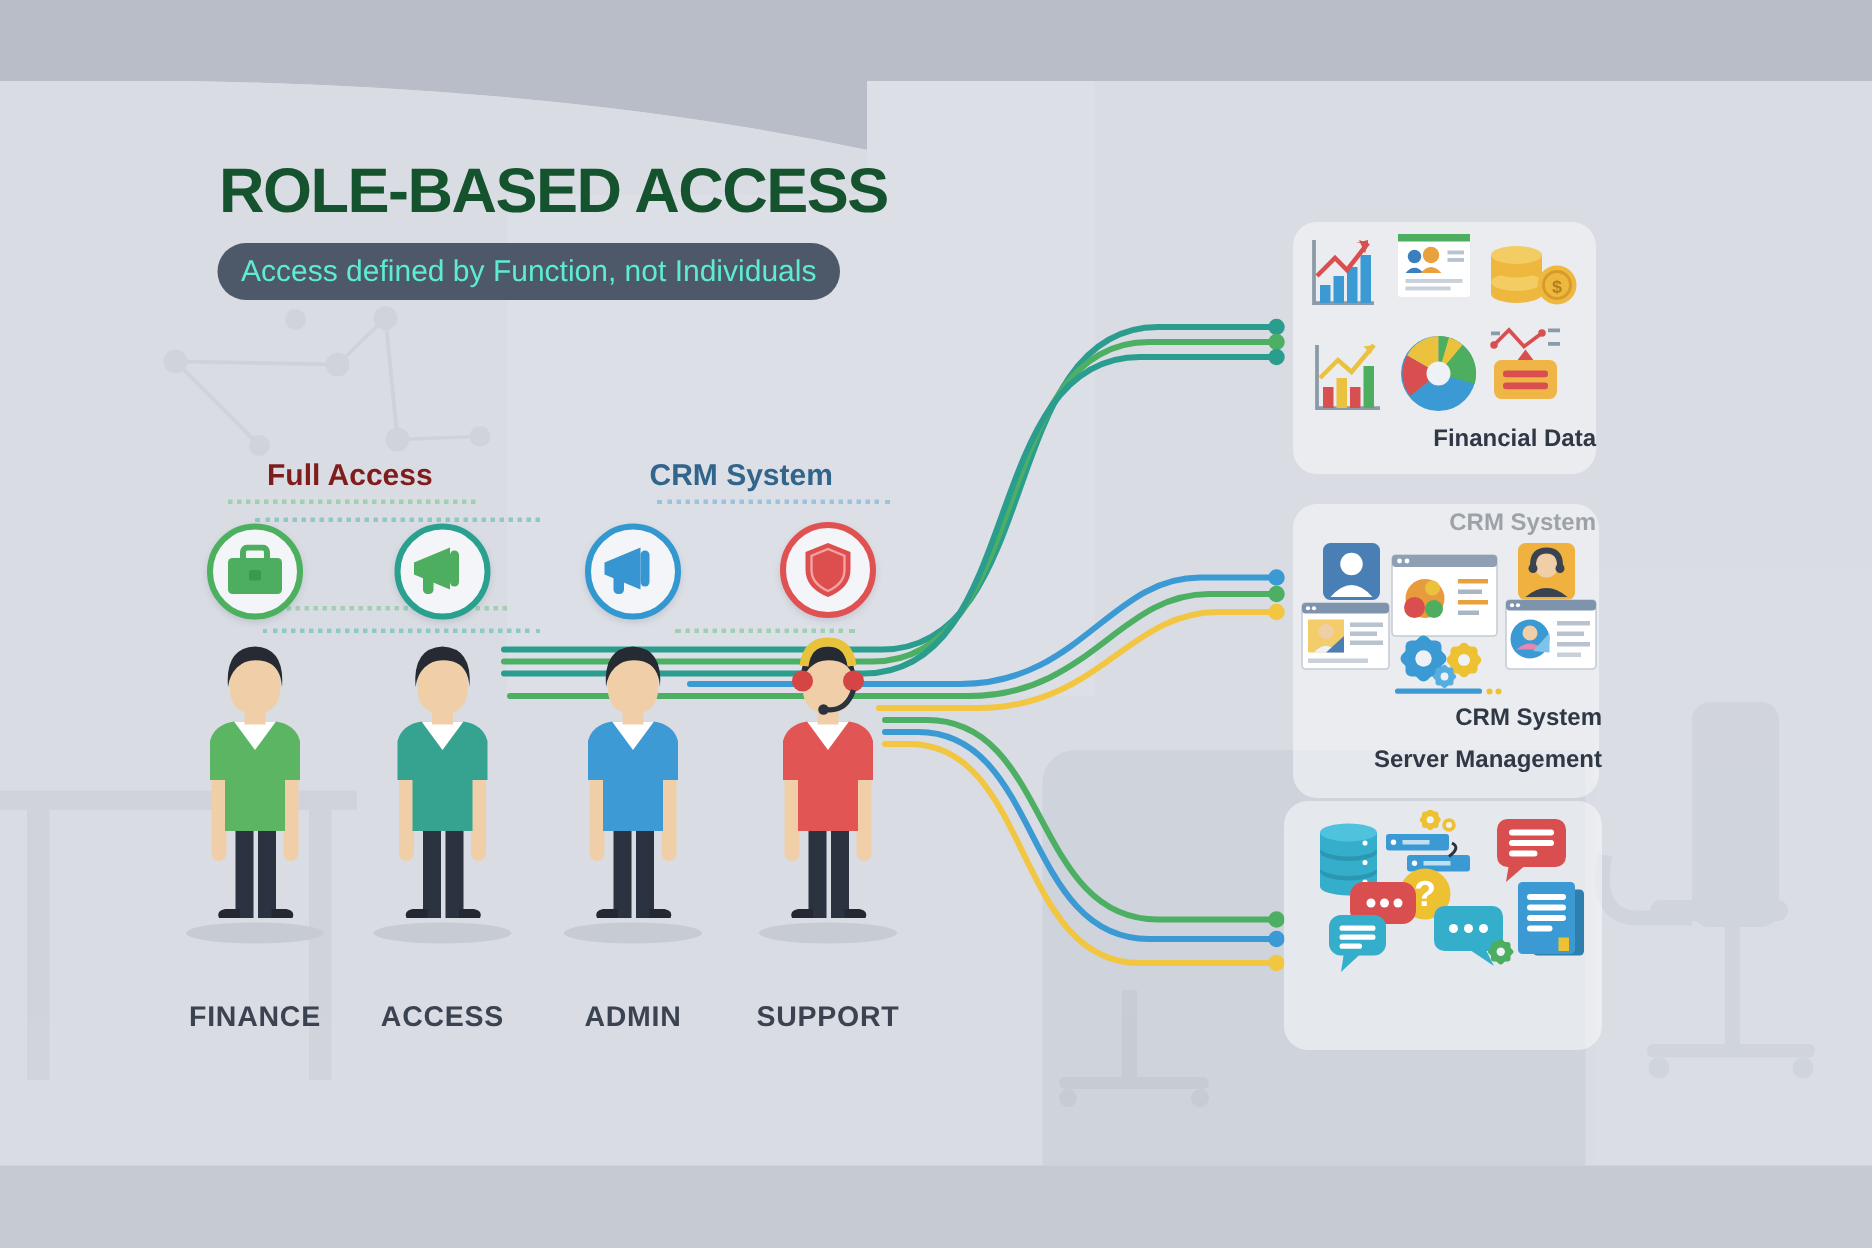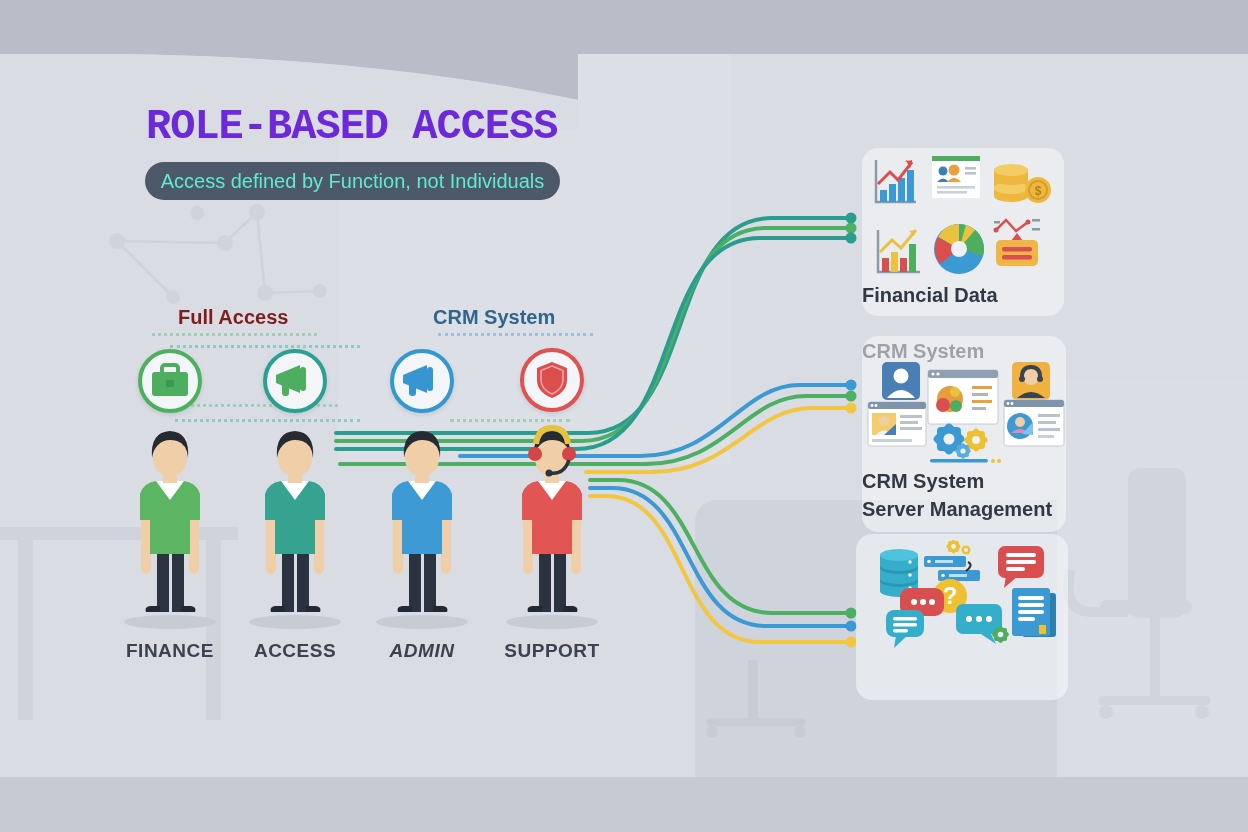--- a/index.html
+++ b/index.html
@@ -10,43 +10,43 @@
   
   .topband{left:0;top:0;width:1248px;height:54px;background:#b8bdc7;}
   .floor{left:0;top:777px;width:1248px;height:55px;background:#c6cad3;}
   .wallpane{left:338px;top:54px;width:392px;height:410px;background:#dde0e7;opacity:.75;}
   .deskblock{left:695px;top:500px;width:362px;height:277px;background:#cdd1d9;border-top-left-radius:22px;opacity:.85;}
   .rightpane{left:1063px;top:380px;width:185px;height:397px;background:#dadde4;}
   .silhouette{fill:#ced2db;stroke:none;}
   .sil-stroke{fill:none;stroke:#ced2db;}
 
   
-  .title{left:146px;top:103px;width:520px;font-size:42px;font-weight:700;letter-spacing:-1px;color:#6d28d9;font-family:Liberation Mono, monospace;}
+  .title{left:146px;top:103px;width:520px;font-size:42px;font-weight:700;letter-spacing:-1px;color:#14532d;}
   .subtitle-pill{left:145px;top:162px;width:415px;height:38px;background:#4d5968;border-radius:20px;
     display:flex;align-items:center;justify-content:center;color:#5eead4;font-size:20px;}
 
   
   .group-label{font-size:20px;font-weight:700;}
   .label-full{left:178px;top:306px;color:#7f1d1d;}
   .label-crm{left:433px;top:306px;color:#31658c;}
   .dots{height:0;border-top:3px dotted #9fd0b2;}
   .dots-teal{border-top-color:#8fc9c0;}
   .dots-blue{border-top-color:#9cc3dd;}
 
   
   .icon-circle{width:64px;height:64px;border-radius:50%;background:#f4f5f8;border:4px solid;box-sizing:border-box;
     display:flex;align-items:center;justify-content:center;box-shadow:0 2px 4px rgba(120,128,145,.25);}
 
   
   .person{width:120px;height:212px;}
-  .role-label{width:140px;text-align:center;font-size:19px;font-weight:600;color:#3b4250;letter-spacing:.5px;}
+  .role-label{width:140px;text-align:center;font-size:19px;font-weight:600;color:#3b4250;letter-spacing:.5px;margin-top:28px;}
 
   
   .card-bg{background:rgba(248,249,252,.55);border-radius:16px;}
-  .res-label{text-align:left;font-size:20px;font-weight:600;color:#303845;}
+  .res-label{text-align:right;font-size:16px;font-weight:600;color:#303845;}
 
   svg{display:block;}
 </style>
 </head>
 <body>
 
 <div class="stage">
 
   <div class="abs topband"></div>
   <div class="abs wallpane"></div>
@@ -199,21 +199,21 @@
   <svg class="abs person" style="left:362px;top:418px;color:#3d9ad5;" viewBox="0 0 120 212">
       <use href="#person-figure"></use>
     </svg>
   <svg class="abs person" style="left:492px;top:418px;color:#e25555;" viewBox="0 0 120 212">
       <use href="#person-figure"></use>
       <use href="#support-headset"></use>
     </svg>
 
   <div class="abs role-label" style="left:100px;top:640px;">FINANCE</div>
   <div class="abs role-label" style="left:225px;top:640px;">ACCESS</div>
-  <div class="abs role-label" style="left:352px;top:640px;font-style:italic;">ADMIN</div>
+  <div class="abs role-label" style="left:352px;top:640px;">ADMIN</div>
   <div class="abs role-label" style="left:482px;top:640px;">SUPPORT</div>
 
   <div class="abs card-bg" style="left:862px;top:148px;width:202px;height:168px;"></div>
   <svg class="abs" style="left:866px;top:154px;" width="196" height="126" viewBox="0 0 196 126">
     <g>
       <path d="M10,6 V48 H50" stroke="#8a9aa8" stroke-width="2.5" fill="none"></path>
       <rect x="14" y="36" width="7" height="12" fill="#3b99d4"></rect>
         <rect x="23" y="30" width="7" height="18" fill="#3b99d4"></rect>
       <rect x="32" y="24" width="7" height="24" fill="#3b99d4"></rect>
         <rect x="41" y="16" width="7" height="32" fill="#3b99d4"></rect>

